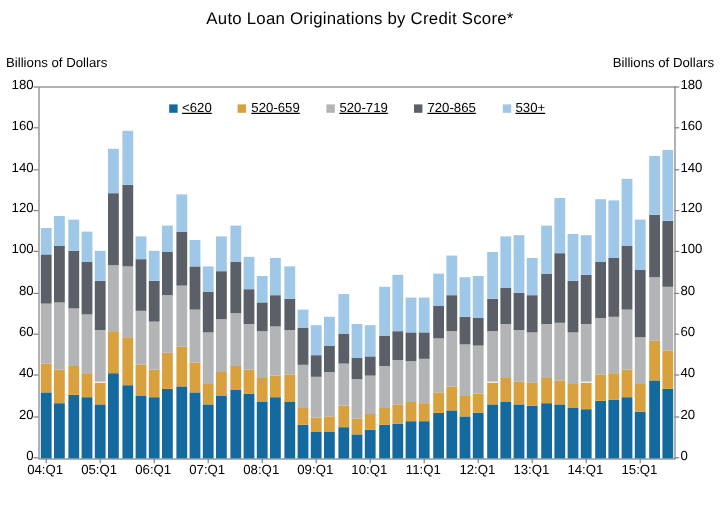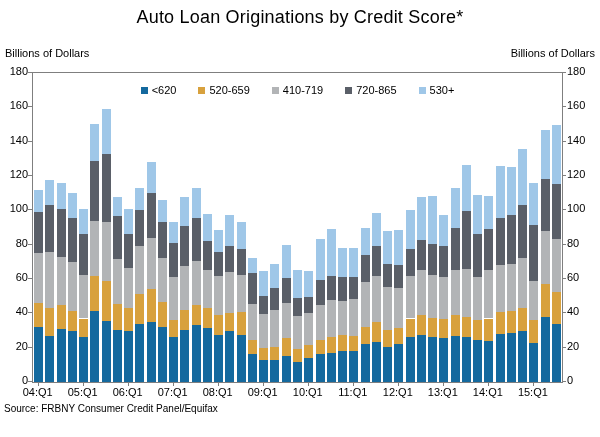--- a/index.html
+++ b/index.html
@@ -2,40 +2,40 @@
 <html><head>
 <meta charset="utf-8">
 <style>
   html,body{margin:0;padding:0;}
   body{
     width:600px;height:437px;position:relative;background:#ffffff;
     font-family:"Liberation Sans", sans-serif;color:#000;overflow:hidden;
   }
   #title{
     position:absolute;left:0;top:7px;width:600px;text-align:center;
-    font-size:18px;letter-spacing:.2px;
+    font-size:14px;letter-spacing:.2px;
   }
   .axis-unit{position:absolute;top:47px;font-size:11px;}
   #unit-left{left:5px;}
   #unit-right{right:5px;text-align:right;}
   #plot{
     position:absolute;left:32px;top:72px;width:529px;height:309px;
     border:1px solid #7f7f7f;background:#fff;
   }
   .ytick-label{position:absolute;font-size:11px;line-height:13px;width:26px;}
   .ytick-label.left{left:2px;text-align:right;}
   .ytick-label.right{left:567px;text-align:left;}
   .tickmark{position:absolute;background:#7f7f7f;}
   .bar{position:absolute;bottom:0;}
   .seg{position:absolute;left:0;width:100%;}
   #legend{
     position:absolute;left:0;top:11px;width:100%;
     display:flex;justify-content:center;gap:22px;z-index:5;
   }
-  .legend-item{display:flex;align-items:center;gap:4px;font-size:11px;}
+  .legend-item{display:flex;align-items:center;gap:4px;font-size:11px;text-decoration:underline;}
   .legend-swatch{width:7px;height:7px;display:inline-block;}
   .xtick-label{
     position:absolute;top:386px;width:44px;margin-left:-22px;
     text-align:center;font-size:11px;
   }
   #footer{position:absolute;left:4px;top:403px;font-size:10px;line-height:12px;}
 </style>
 </head>
 <body>
 
@@ -49,21 +49,21 @@
       <span class="legend-item">
         <span class="legend-swatch" style="background: rgb(20, 105, 158);"></span>
         <span>&lt;620</span>
       </span>
       <span class="legend-item">
         <span class="legend-swatch" style="background: rgb(216, 161, 61);"></span>
         <span>520-659</span>
       </span>
       <span class="legend-item">
         <span class="legend-swatch" style="background: rgb(178, 180, 182);"></span>
-        <span>410-719</span>
+        <span>520-719</span>
       </span>
       <span class="legend-item">
         <span class="legend-swatch" style="background: rgb(90, 95, 104);"></span>
         <span>720-865</span>
       </span>
       <span class="legend-item">
         <span class="legend-swatch" style="background: rgb(159, 199, 232);"></span>
         <span>530+</span>
       </span>
     </div>
@@ -465,14 +465,13 @@
     <div class="tickmark" style="width: 1px; height: 4px; left: 397.798px; top: 382px;"></div>
     <div class="xtick-label" style="left: 442.819px;">13:Q1</div>
     <div class="tickmark" style="width: 1px; height: 4px; left: 442.819px; top: 382px;"></div>
     <div class="xtick-label" style="left: 487.84px;">14:Q1</div>
     <div class="tickmark" style="width: 1px; height: 4px; left: 487.84px; top: 382px;"></div>
     <div class="xtick-label" style="left: 532.862px;">15:Q1</div>
     <div class="tickmark" style="width: 1px; height: 4px; left: 532.862px; top: 382px;"></div>
   </div>
 
 <div id="footer">
-  <div>Source: FRBNY Consumer Credit Panel/Equifax</div>
 </div>
 
 </body></html>

